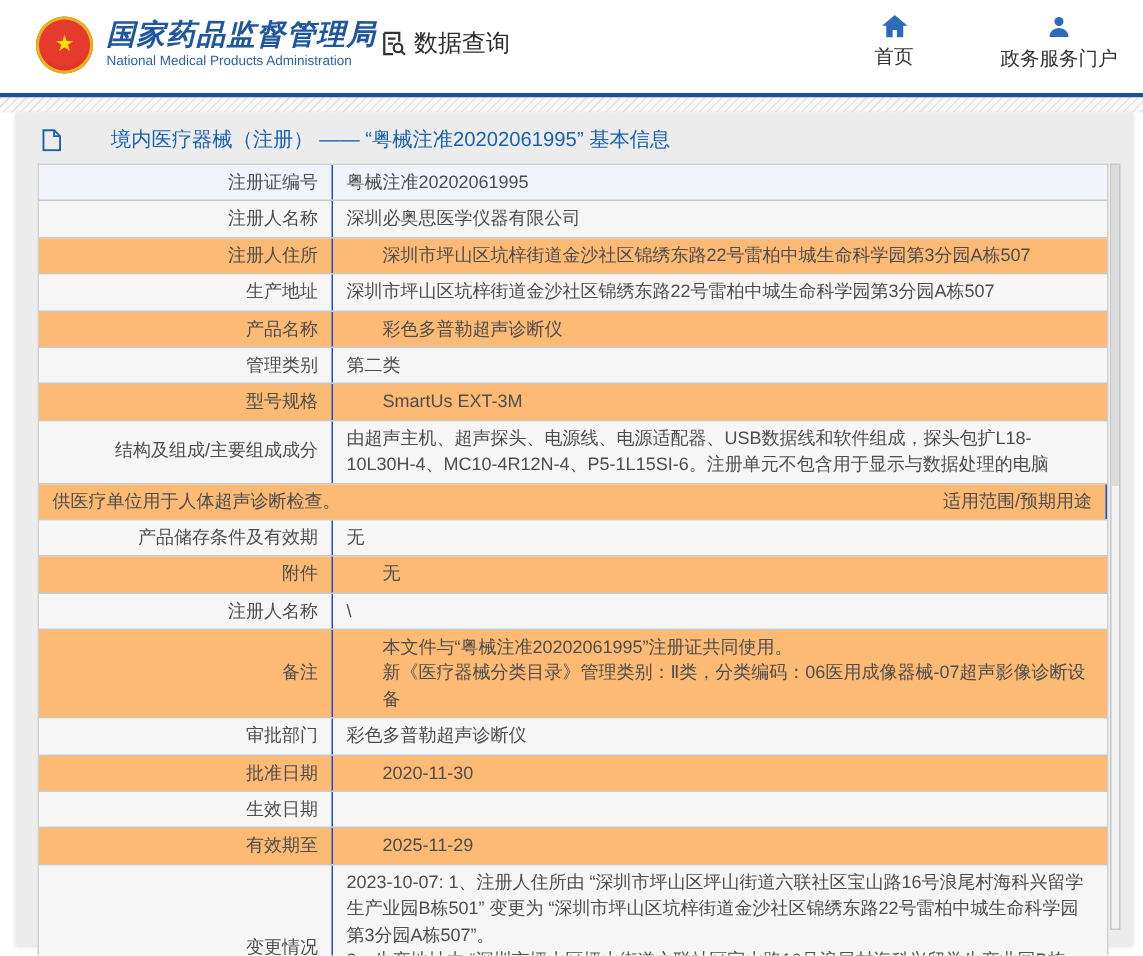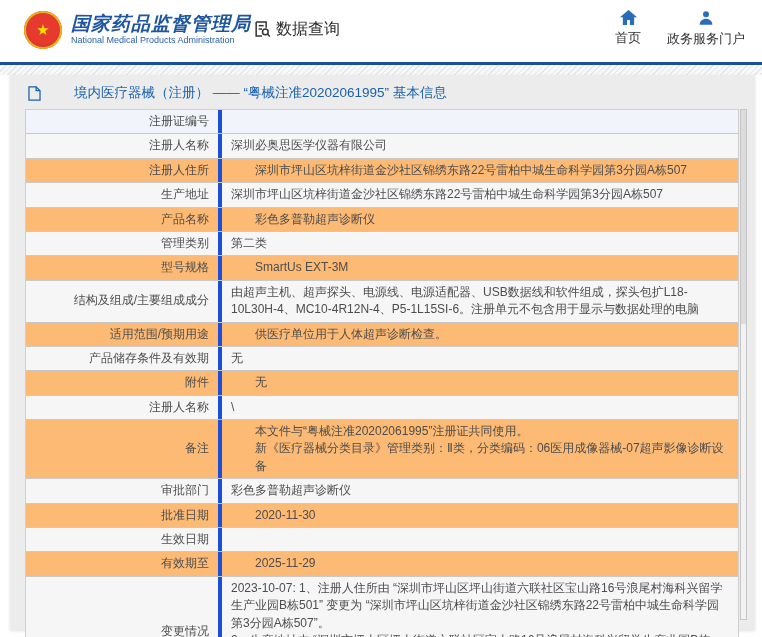--- a/index.html
+++ b/index.html
@@ -17,39 +17,39 @@
     display:flex;align-items:center;justify-content:center;flex:none;
     box-shadow:inset 0 0 0 2px #e8b21a;}
   .emblem .star{color:#ffde00;font-size:15px;line-height:1;transform:translateY(-1px);}
   .agency{margin-left:9px;}
   .agency-cn{color:#1e56a0;font-size:19px;font-weight:bold;letter-spacing:1px;line-height:1.15;font-style:italic;}
   .agency-en{color:#2a62ab;font-size:9px;line-height:1.3;}
   .data-query{position:absolute;left:252px;top:19px;display:flex;align-items:flex-start;cursor:pointer;}
   .data-query .dq-label{color:#2b2b2b;font-size:16px;margin-left:4px;}
   .hnav{position:absolute;top:10px;display:flex;flex-direction:column;align-items:center;cursor:pointer;}
   .hnav .hnav-label{color:#333;font-size:13px;margin-top:4px;white-space:nowrap;}
-  .nav-home{left:604px;width:48px;}
+  .nav-home{left:572px;width:48px;}
   .nav-portal{left:658px;width:96px;}
   .header-line{position:absolute;left:0;top:62px;width:762px;height:3px;background:#1b4f9c;}
   .hatch{position:absolute;left:0;top:65px;width:762px;height:10px;
     background:repeating-linear-gradient(135deg,#e6e6e6 0 1px,#f8f8f8 1px 4px);}
   
   .card{position:absolute;left:10px;top:75px;width:745px;height:555px;background:#ececec;
     box-shadow:0 1px 3px rgba(0,0,0,0.12);}
   .breadcrumb{position:absolute;left:18px;top:9px;display:flex;align-items:center;
     color:#1a61ad;font-size:13.5px;white-space:nowrap;gap:28px;}
   .breadcrumb svg{margin-right:5px;flex:none;}
   
   .table{position:absolute;left:15px;top:34px;width:712px;border:1px solid #cfcfcf;border-bottom:none;background:#fff;}
   .row{display:flex;border-bottom:1px solid #c9c9c9;}
   .row.gray{background:#f6f6f7;}
   .row.white{background:#fdba74;gap:24px;}
   .row.hl{background:#f1f5fb;}
   .cell{font-size:12px;line-height:1.45;color:#4d4d4d;padding:3px 9px;box-sizing:border-box;}
-  .cell.label{width:196px;flex:none;text-align:right;border-right:4px solid #1d4ed8;
+  .cell.label{width:196px;flex:none;text-align:right;border-right:1px solid #1d4ed8;
     display:flex;align-items:center;justify-content:flex-end;}
   .cell.value{flex:1;white-space:pre-line;display:flex;align-items:center;}
   .cell.value>span,.cell.label>span{display:block;}
   
   .scrollbar{position:absolute;right:8px;top:34px;bottom:10px;width:7px;background:#f2f2f2;
     border:1px solid #c6c6c6;box-sizing:border-box;}
   .scrollbar .thumb{position:absolute;left:0;top:0;width:100%;height:42%;background:#dcdcdc;}
   .icon-svg{display:block;}
 </style>
 </head>
@@ -114,20 +114,21 @@
     </span>
     <span>境内医疗器械（注册） —— “粤械注准20202061995” 基本信息</span>
   </div>
 
   <div class="table">
 
     <div class="row hl">
       <div class="cell label">
           <span>注册证编号</span>
         </div>
+      <div class="cell value"><span>粤械注准20202061995</span></div>
     </div>
     <div class="row gray">
       <div class="cell label">
           <span>注册人名称</span>
         </div>
       <div class="cell value"><span>深圳必奥思医学仪器有限公司</span></div>
     </div>
     <div class="row white">
       <div class="cell label">
           <span>注册人住所</span>
@@ -158,24 +159,24 @@
         </div>
       <div class="cell value"><span>SmartUs EXT-3M</span></div>
     </div>
     <div class="row gray">
       <div class="cell label">
           <span>结构及组成/主要组成成分</span>
         </div>
       <div class="cell value"><span>由超声主机、超声探头、电源线、电源适配器、USB数据线和软件组成，探头包扩L18-10L30H-4、MC10-4R12N-4、P5-1L15SI-6。注册单元不包含用于显示与数据处理的电脑</span></div>
     </div>
     <div class="row white">
+      <div class="cell value"><span>供医疗单位用于人体超声诊断检查。</span></div>
       <div class="cell label">
           <span>适用范围/预期用途</span>
         </div>
-      <div class="cell value"><span>供医疗单位用于人体超声诊断检查。</span></div>
     </div>
     <div class="row gray">
       <div class="cell label">
           <span>产品储存条件及有效期</span>
         </div>
       <div class="cell value"><span>无</span></div>
     </div>
     <div class="row white">
       <div class="cell label">
           <span>附件</span>

